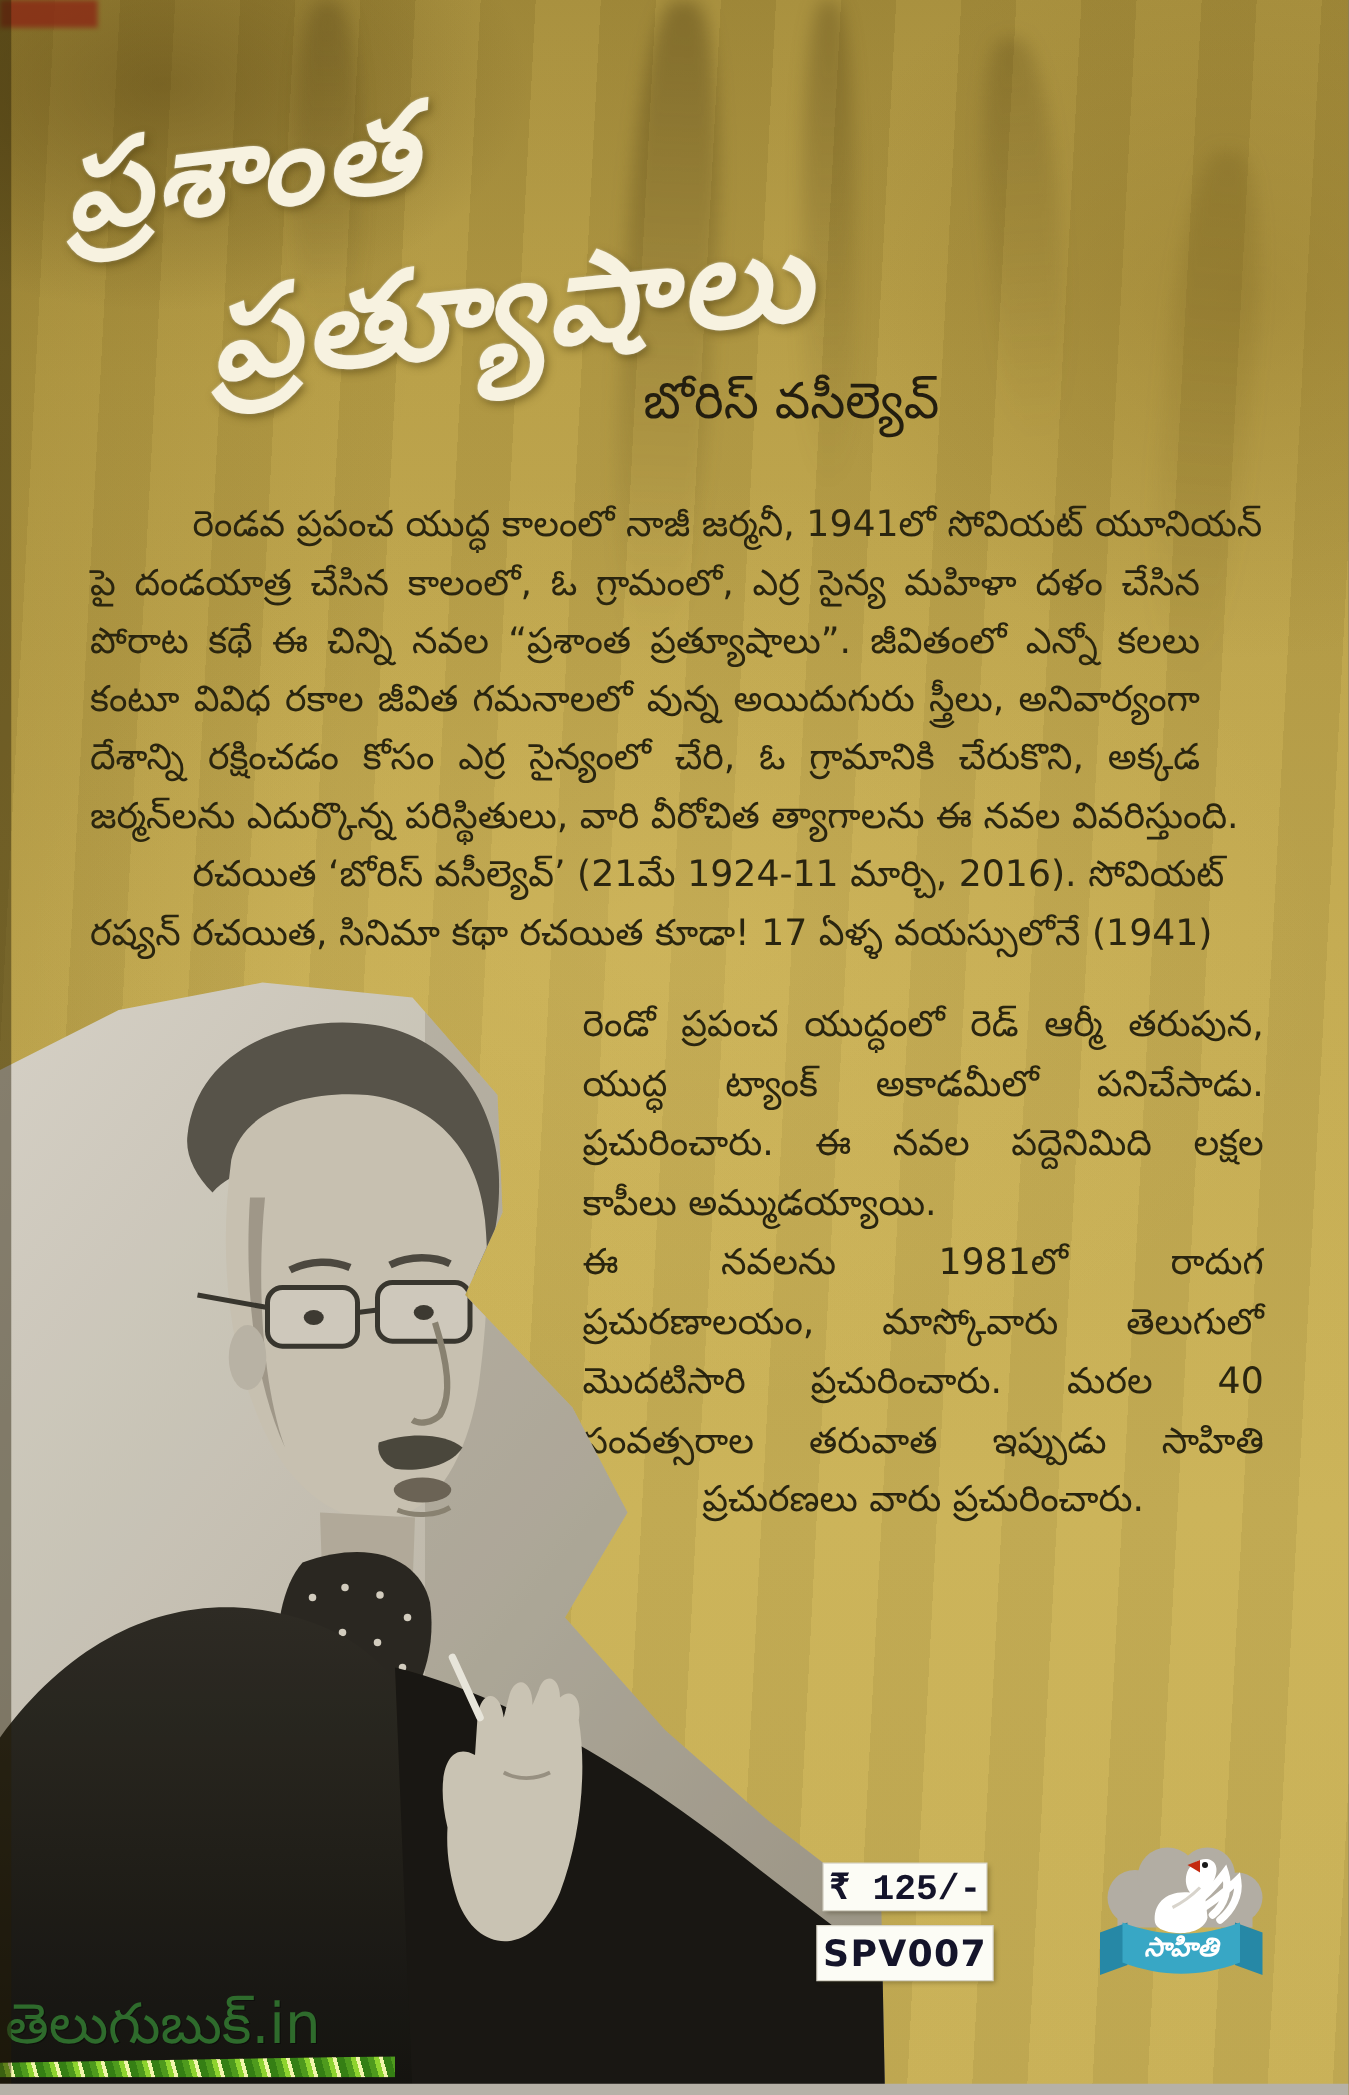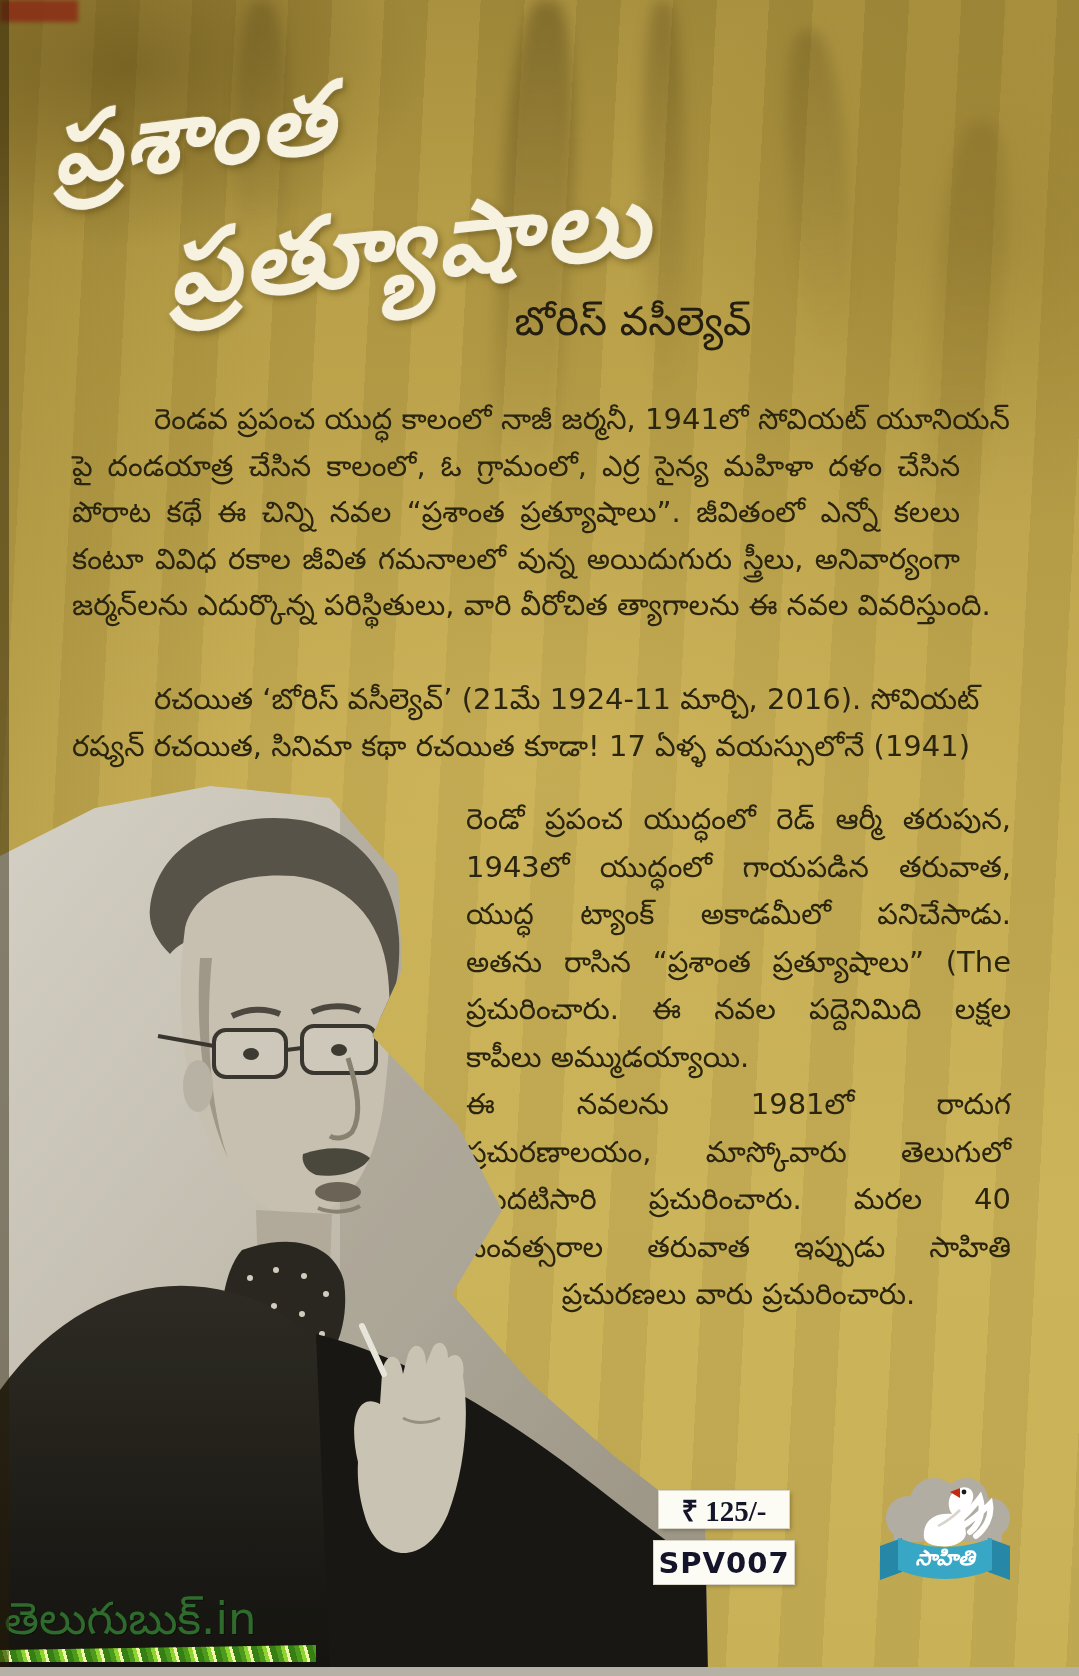--- a/index.html
+++ b/index.html
@@ -33,21 +33,21 @@
   .biocol{left:418px;top:796px;width:545px;line-height:47.5px;margin-left:48px;}
   .line{text-align:justify;text-align-last:justify;white-space:nowrap;}
   .line.indent{padding-left:82px;}
   .line.leftal{text-align-last:left;}
   .line.centeral{text-align-last:center;}
 
   .photo{position:absolute;left:0;top:778px;width:712px;height:898px;}
 
   .price-box,.code-box{position:absolute;background:#fcfcf5;display:flex;align-items:center;
     justify-content:center;color:#14142a;font-weight:bold;box-shadow:0 0 0 1px #d8d5c8, 2px 2px 4px rgba(40,35,10,0.35);}
-  .price-box{left:659px;top:1491px;width:130px;height:37px;font-size:29px;font-family:Liberation Serif, serif;}
+  .price-box{left:659px;top:1491px;width:130px;height:37px;font-size:29px;font-family:Liberation Mono, monospace;}
   .code-box{left:654px;top:1541px;width:140px;height:43px;font-size:29px;letter-spacing:1px;font-family:"DejaVu Sans",sans-serif;}
 
   .logo{position:absolute;left:872px;top:1476px;width:146px;height:120px;}
 
   .watermark{position:absolute;left:4px;top:1592px;font-size:45px;font-weight:normal;color:#2e6b2c;
     text-shadow:1px 1px 0 rgba(0,0,0,0.35);white-space:nowrap;}
   .grass{position:absolute;left:0;top:1645px;width:316px;height:17px;
     background:repeating-linear-gradient(75deg,#4e9a1d 0 5px,#8ed32f 5px 9px,#f2f6ac 9px 12px,#357f14 12px 18px);
     clip-path:polygon(0 30%,100% 0,100% 100%,0 100%);}
 </style>
@@ -67,33 +67,32 @@
   <div class="title title1">ప్రశాంత</div>
   <div class="title title2">ప్రత్యూషాలు</div>
 
   <div class="author">బోరిస్ వసీల్యెవ్</div>
 
   <div class="textblock synopsis">
     <div class="line indent">రెండవ ప్రపంచ యుద్ధ కాలంలో నాజీ జర్మనీ, 1941లో సోవియట్ యూనియన్</div>
     <div class="line">పై దండయాత్ర చేసిన కాలంలో, ఓ గ్రామంలో, ఎర్ర సైన్య మహిళా దళం చేసిన</div>
     <div class="line">పోరాట కథే ఈ చిన్ని నవల “ప్రశాంత ప్రత్యూషాలు”. జీవితంలో ఎన్నో కలలు</div>
     <div class="line">కంటూ వివిధ రకాల జీవిత గమనాలలో వున్న అయిదుగురు స్త్రీలు, అనివార్యంగా</div>
+    <div class="line">దేశాన్ని రక్షించడం కోసం ఎర్ర సైన్యంలో చేరి, ఓ గ్రామానికి చేరుకొని, అక్కడ</div>
     <div class="line">జర్మన్‌లను ఎదుర్కొన్న పరిస్థితులు, వారి వీరోచిత త్యాగాలను ఈ నవల వివరిస్తుంది.</div>
   </div>
 
   <div class="textblock bio">
     <div class="line indent">రచయిత ‘బోరిస్ వసీల్యెవ్’ (21మే 1924-11 మార్చి, 2016). సోవియట్</div>
     <div class="line">రష్యన్ రచయిత, సినిమా కథా రచయిత కూడా! 17 ఏళ్ళ వయస్సులోనే (1941)</div>
   </div>
 
   <div class="textblock biocol">
     <div class="line">రెండో ప్రపంచ యుద్ధంలో రెడ్ ఆర్మీ తరుపున,</div>
-    <div class="line">1943లో యుద్ధంలో గాయపడిన తరువాత,</div>
     <div class="line">యుద్ధ ట్యాంక్ అకాడమీలో పనిచేసాడు.</div>
-    <div class="line">అతను రాసిన “ప్రశాంత ప్రత్యూషాలు” (The</div>
     <div class="line">ప్రచురించారు. ఈ నవల పద్దెనిమిది లక్షల</div>
     <div class="line leftal">కాపీలు అమ్ముడయ్యాయి.</div>
     <div class="line">ఈ నవలను 1981లో రాదుగ</div>
     <div class="line">ప్రచురణాలయం, మాస్కోవారు తెలుగులో</div>
     <div class="line">మొదటిసారి ప్రచురించారు. మరల 40</div>
     <div class="line">సంవత్సరాల తరువాత ఇప్పుడు సాహితి</div>
     <div class="line centeral">ప్రచురణలు వారు ప్రచురించారు.</div>
   </div>
 
   <svg class="photo" viewBox="0 0 712 898" xmlns="http://www.w3.org/2000/svg">

